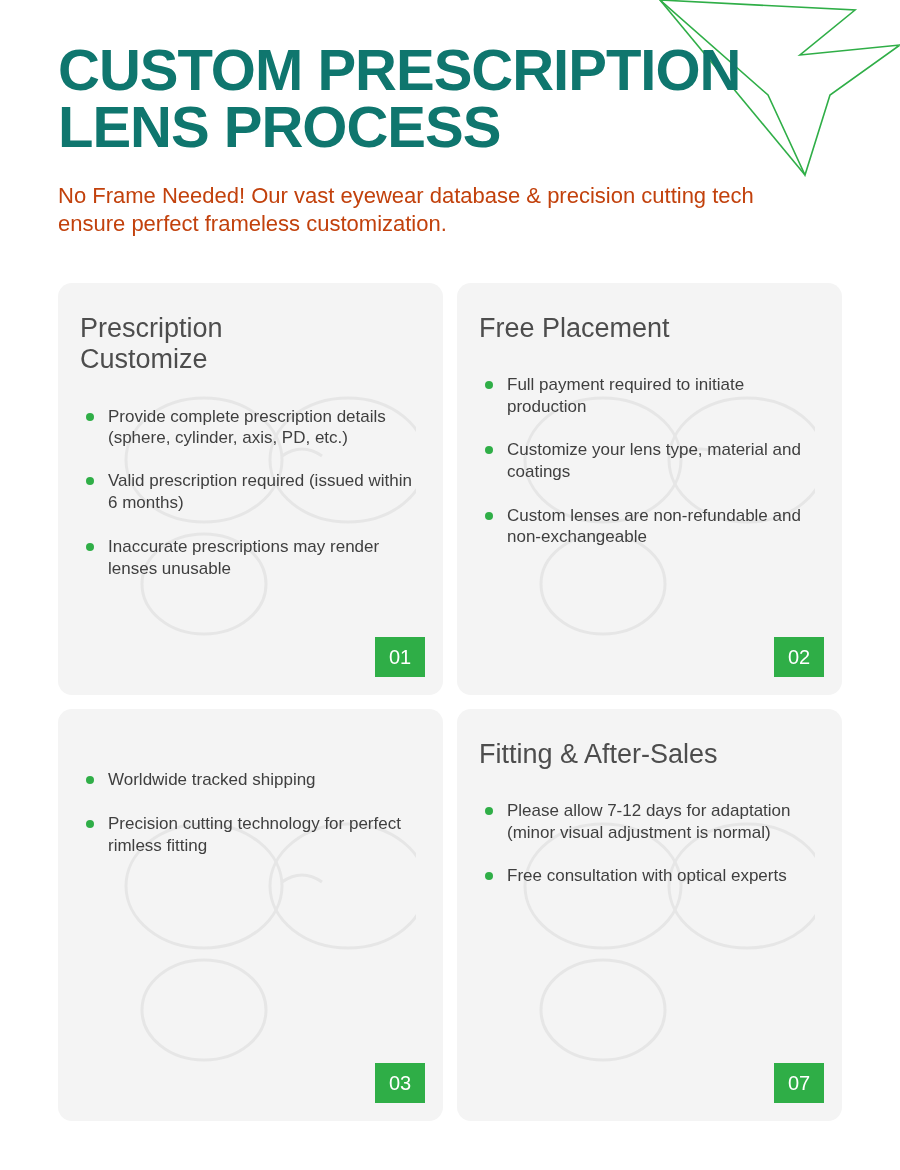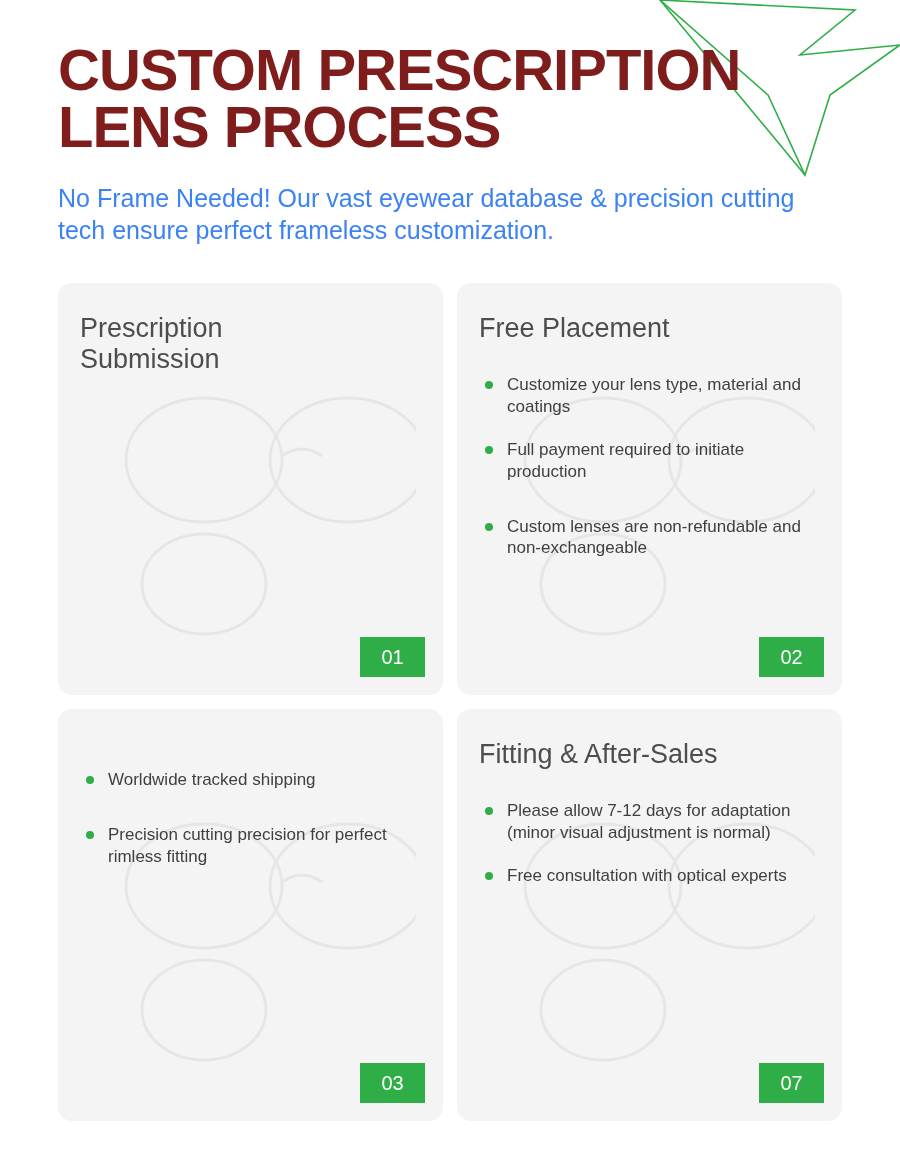--- a/index.html
+++ b/index.html
@@ -33,29 +33,29 @@
     left: 58px;
     top: 42px;
     width: 780px;
   }
   .title {
     font-family: "Liberation Sans", sans-serif;
     font-weight: bold;
     font-size: 58px;
     line-height: 0.98;
     letter-spacing: -1px;
-    color: #7f1d1d;
+    color: #0f766e;
     text-transform: uppercase;
     max-width: 770px;
   }
   .subtitle {
     margin-top: 26px;
-    font-size: 25px;
+    font-size: 22px;
     line-height: 1.28;
-    color: #3b82f6;
+    color: #c2410c;
     max-width: 740px;
   }
 
   .grid {
     position: absolute;
     left: 58px;
     top: 283px;
     width: 784px;
     display: grid;
     grid-template-columns: 385px 385px;
@@ -107,27 +107,27 @@
   .bullets li::before {
     content: "";
     position: absolute;
     left: 6px;
     top: 7px;
     width: 8px;
     height: 8px;
     border-radius: 50%;
     background: #2fae47;
   }
-  .bullets li.gap { margin-top: 34px; }
+  .bullets li.gap { margin-top: 23px; }
 
   .badge {
     position: absolute;
     right: 18px;
     bottom: 18px;
-    width: 65px;
+    width: 50px;
     height: 40px;
     background: #2fae47;
     color: #ffffff;
     font-size: 20px;
     display: flex;
     align-items: center;
     justify-content: center;
     z-index: 3;
   }
 </style>
@@ -148,50 +148,55 @@
 
   <div class="grid">
 
     <div class="card">
       <svg class="card-ghost" viewBox="0 0 330 290" fill="none">
         <ellipse cx="118" cy="108" rx="78" ry="62" stroke="#E6E6E6" stroke-width="3"></ellipse>
         <ellipse cx="262" cy="108" rx="78" ry="62" stroke="#E6E6E6" stroke-width="3"></ellipse>
         <path d="M196 104 q20 -14 40 0" stroke="#E6E6E6" stroke-width="3"></path>
         <ellipse cx="118" cy="232" rx="62" ry="50" stroke="#E6E6E6" stroke-width="3"></ellipse>
       </svg>
-      <h2 class="card-title">Prescription Submission</h2>
+      <h2 class="card-title">Prescription Customize</h2>
+      <ul class="bullets">
+        <li>Provide complete prescription details (sphere, cylinder, axis, PD, etc.)</li>
+        <li>Valid prescription required (issued within 6 months)</li>
+        <li class="gap">Inaccurate prescriptions may render lenses unusable</li>
+      </ul>
       <div class="badge">01</div>
     </div>
 
     <div class="card">
       <svg class="card-ghost" viewBox="0 0 330 290" fill="none">
         <ellipse cx="118" cy="108" rx="78" ry="62" stroke="#E6E6E6" stroke-width="3"></ellipse>
         <ellipse cx="262" cy="108" rx="78" ry="62" stroke="#E6E6E6" stroke-width="3"></ellipse>
         <path d="M196 104 q20 -14 40 0" stroke="#E6E6E6" stroke-width="3"></path>
         <ellipse cx="118" cy="232" rx="62" ry="50" stroke="#E6E6E6" stroke-width="3"></ellipse>
       </svg>
       <h2 class="card-title">Free Placement</h2>
       <ul class="bullets">
+        <li>Full payment required to initiate production</li>
         <li>Customize your lens type, material and coatings</li>
-        <li>Full payment required to initiate production</li>
         <li class="gap">Custom lenses are non-refundable and non-exchangeable</li>
       </ul>
       <div class="badge">02</div>
     </div>
 
     <div class="card">
       <svg class="card-ghost" viewBox="0 0 330 290" fill="none">
         <ellipse cx="118" cy="108" rx="78" ry="62" stroke="#E6E6E6" stroke-width="3"></ellipse>
         <ellipse cx="262" cy="108" rx="78" ry="62" stroke="#E6E6E6" stroke-width="3"></ellipse>
         <path d="M196 104 q20 -14 40 0" stroke="#E6E6E6" stroke-width="3"></path>
         <ellipse cx="118" cy="232" rx="62" ry="50" stroke="#E6E6E6" stroke-width="3"></ellipse>
       </svg>
       <ul class="bullets">
         <li>Worldwide tracked shipping</li>
-        <li class="gap">Precision cutting precision for perfect rimless fitting</li>
+        <li class="gap">Precision cutting technology for perfect rimless fitting</li>
       </ul>
       <div class="badge">03</div>
     </div>
 
     <div class="card">
       <svg class="card-ghost" viewBox="0 0 330 290" fill="none">
         <ellipse cx="118" cy="108" rx="78" ry="62" stroke="#E6E6E6" stroke-width="3"></ellipse>
         <ellipse cx="262" cy="108" rx="78" ry="62" stroke="#E6E6E6" stroke-width="3"></ellipse>
         <path d="M196 104 q20 -14 40 0" stroke="#E6E6E6" stroke-width="3"></path>
         <ellipse cx="118" cy="232" rx="62" ry="50" stroke="#E6E6E6" stroke-width="3"></ellipse>

